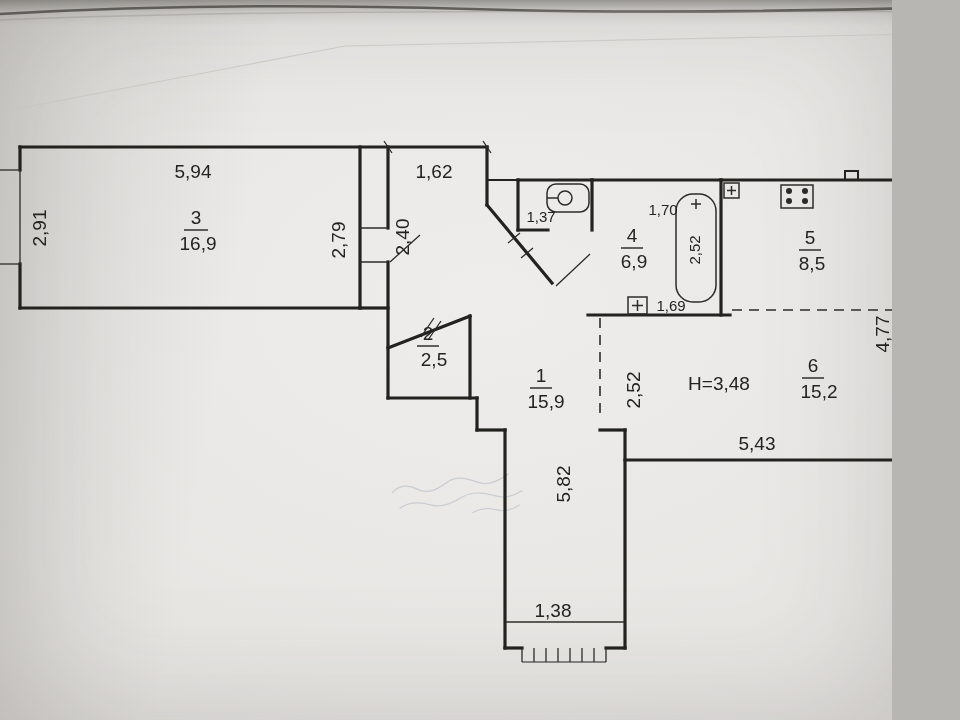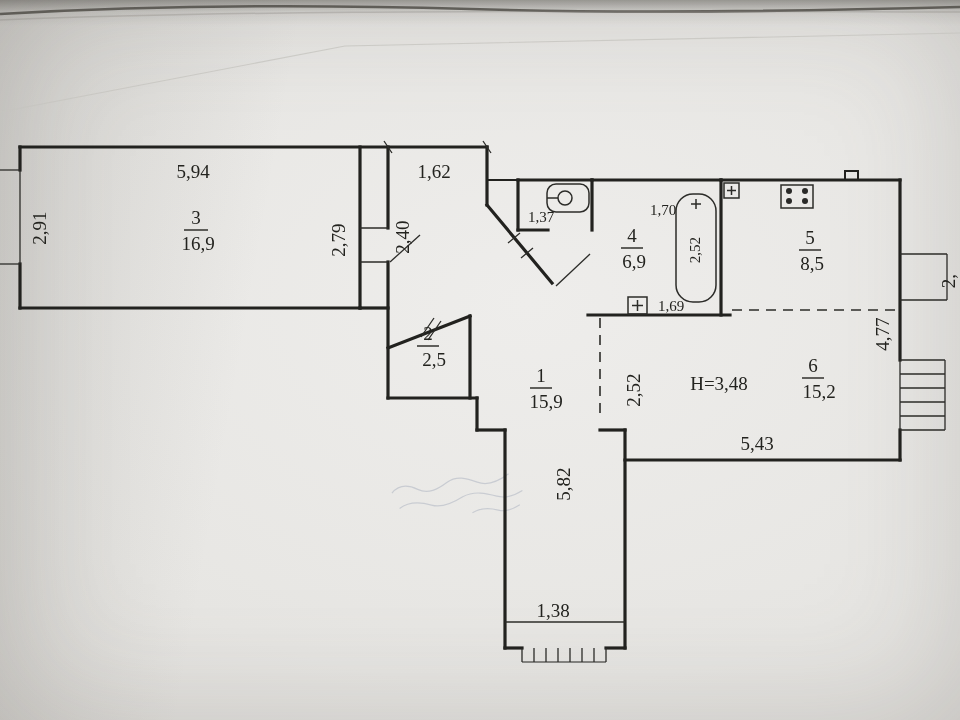--- a/index.html
+++ b/index.html
@@ -1,25 +1,25 @@
 <!DOCTYPE html>
 <html><head>
 <meta charset="utf-8">
 <style>
   html,body{margin:0;padding:0;background:#b8b6b2;}
   .stage{
     position:relative;
-    width:960px;height:720px;
+    width:892px;height:720px;
     overflow:hidden;
     background:
       linear-gradient(180deg, rgba(70,68,62,.45) 0px, rgba(70,68,62,.10) 12px, rgba(0,0,0,0) 26px),
       linear-gradient(100deg, rgba(120,118,112,.20), rgba(0,0,0,0) 28%),
       radial-gradient(1250px 850px at 55% 42%, #eeedeb 0%, #e7e6e3 45%, #dedcd8 75%, #d2d1cd 100%);
     box-shadow: inset 0 0 130px rgba(90,88,82,.22);
-    font-family:Liberation Serif, serif;
+    font-family:Liberation Sans, sans-serif;
   }
   svg{position:absolute;left:0;top:0;}
   .wall{stroke:#22221f;stroke-width:3.2;fill:none;stroke-linecap:square;}
   .wall2{stroke:#22221f;stroke-width:2;fill:none;stroke-linecap:square;}
   .thin{stroke:#2c2c29;stroke-width:1.3;fill:none;}
   .fixture{stroke:#2c2c29;stroke-width:1.5;fill:none;}
   .dash{stroke:#2c2c29;stroke-width:1.6;fill:none;stroke-dasharray:10 7;}
   text{fill:#23231f;}
   .dim{font-size:19px;}
   .dim-sm{font-size:15px;}

